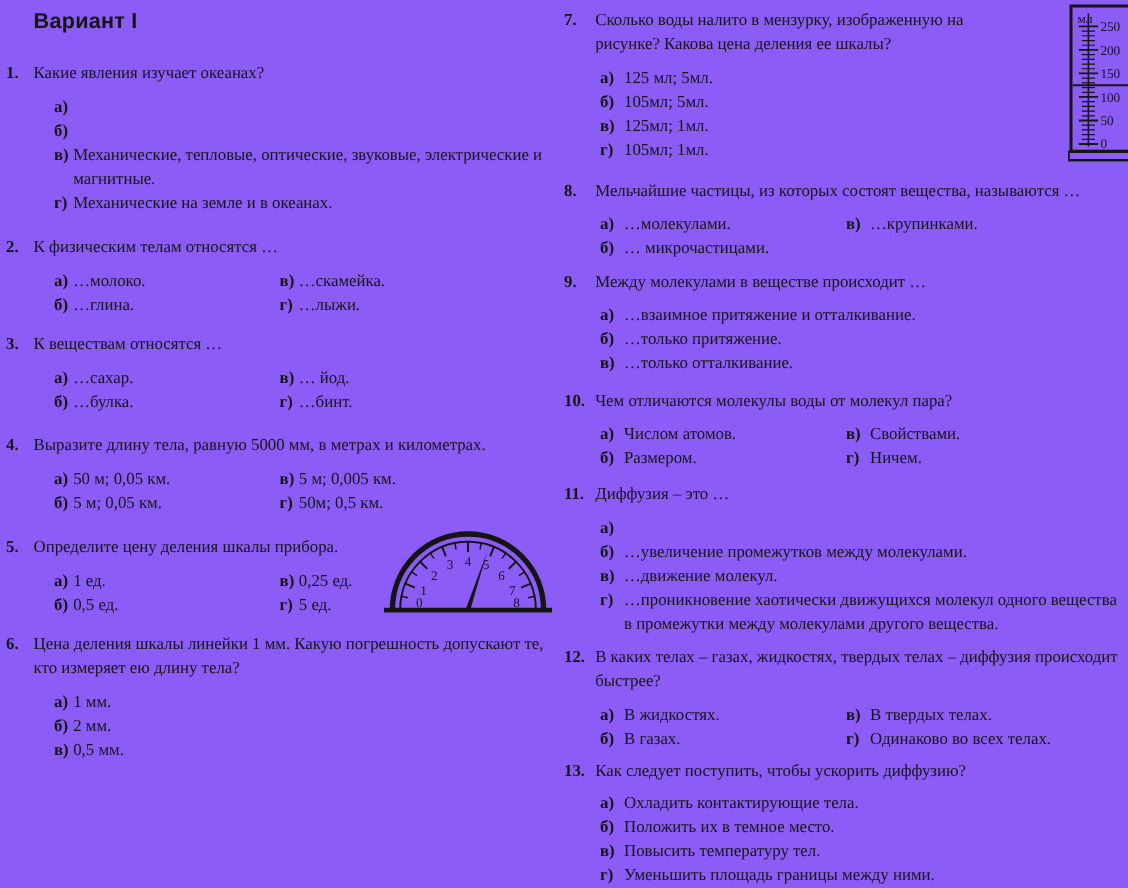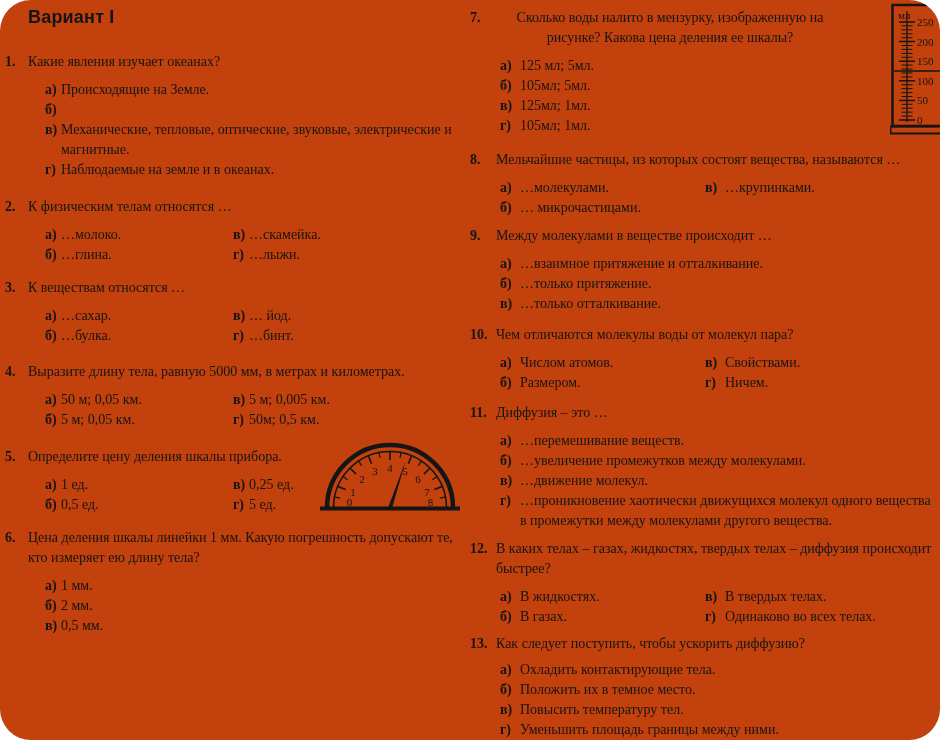--- a/index.html
+++ b/index.html
@@ -4,36 +4,36 @@
 <style>
   html,body { margin:0; padding:0; }
   body {
     width:940px; height:740px;
     background:#ffffff;
     font-family:"Liberation Serif", serif;
     color:#151515;
   }
   .page {
     position:relative; width:940px; height:740px;
-    background:#c2410c; overflow:hidden;border-radius:31px;
+    background:#8b5cf6; overflow:hidden;
   }
   .col { position:absolute; top:0; }
   .col-left  { left:5px;   width:458px; }
   .col-right { left:470px; width:468px; }
   .doc-title {
     font-family:"Liberation Sans", sans-serif;
     font-weight:bold; font-size:18px; line-height:22px;
     margin:6px 0 0 23px; letter-spacing:.2px;
   }
   .q { display:flex; font-size:14px; line-height:20px; }
   .qnum { font-weight:bold; flex:0 0 23px; }
   .col-right .qnum { flex:0 0 26px; }
   .qbody { flex:1; min-width:0; }
   .qtext {}
-  .qtext.narrow { max-width:348px;text-align:center; }
+  .qtext.narrow { max-width:348px; }
   .opts { margin-top:8px; padding-left:17px; }
   .col-right .opts { padding-left:4px; }
   .grid2  { display:grid; grid-template-columns:188px 1fr; }
   .grid2r { display:grid; grid-template-columns:205px 1fr; }
   .opt { display:flex; }
   .olt { font-weight:bold; flex:0 0 16px; }
   .col-right .olt { flex:0 0 20px; }
   .otx { min-width:0; }
   .fig { position:absolute; }
   .fig-gauge { left:316px; top:436px; width:148px; height:78px; }
@@ -49,32 +49,31 @@
 
     <div class="doc-title">Вариант I</div>
 
     <div class="q" style="margin-top:24px">
       <span class="qnum">1.</span>
       <div class="qbody">
         <div class="qtext">Какие явления изучает океанах?</div>
         <div class="opts">
           <div class="opt">
               <span class="olt">а)</span>
-              <span class="otx">Происходящие на Земле.</span>
             </div>
           <div class="opt">
               <span class="olt">б)</span>
             </div>
           <div class="opt">
               <span class="olt">в)</span>
               <span class="otx">Механические, тепловые, оптические, звуковые, электрические и магнитные.</span>
             </div>
           <div class="opt">
               <span class="olt">г)</span>
-              <span class="otx">Наблюдаемые на земле и в океанах.</span>
+              <span class="otx">Механические на земле и в океанах.</span>
             </div>
         </div>
       </div>
     </div>
 
     <div class="q" style="margin-top:17px">
       <span class="qnum">2.</span>
       <div class="qbody">
         <div class="qtext">К физическим телам относятся …</div>
         <div class="opts grid2">
@@ -289,21 +288,20 @@
       </div>
     </div>
 
     <div class="q" style="margin-top:10px">
       <span class="qnum">11.</span>
       <div class="qbody">
         <div class="qtext">Диффузия – это …</div>
         <div class="opts">
           <div class="opt">
               <span class="olt">а)</span>
-              <span class="otx">…перемешивание веществ.</span>
             </div>
           <div class="opt">
               <span class="olt">б)</span>
               <span class="otx">…увеличение промежутков между молекулами.</span>
             </div>
           <div class="opt">
               <span class="olt">в)</span>
               <span class="otx">…движение молекул.</span>
             </div>
           <div class="opt">

